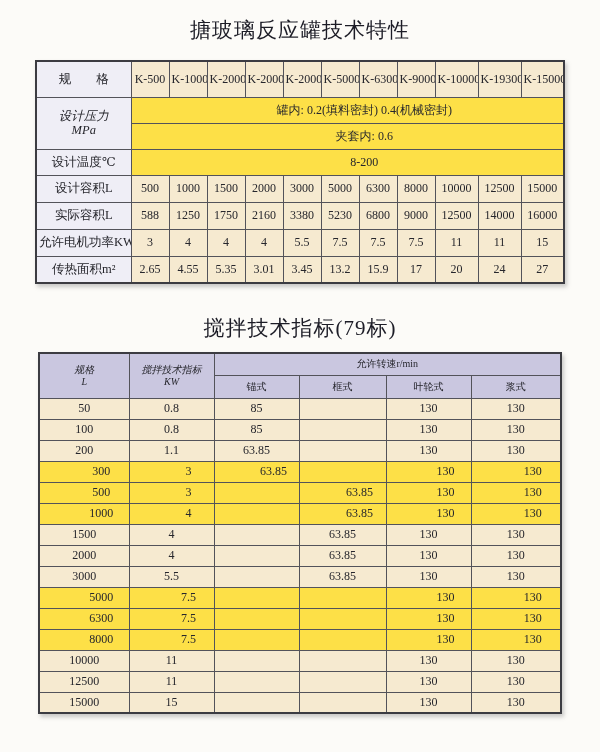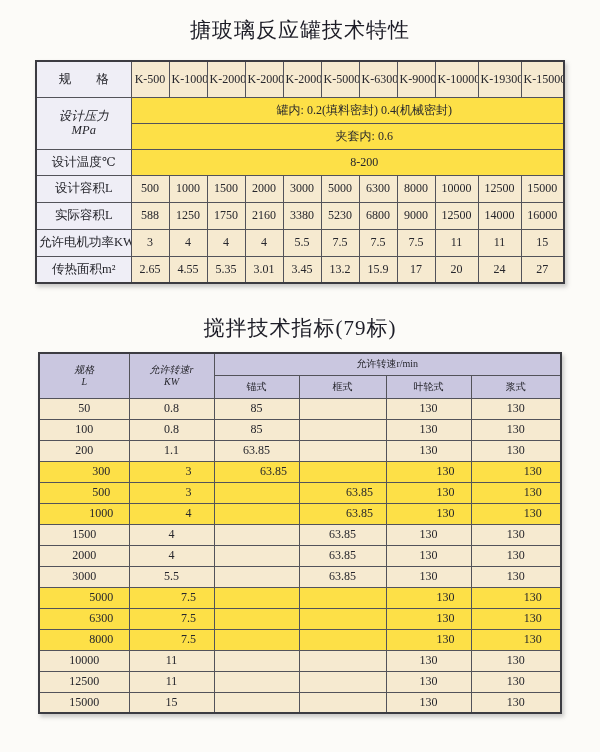--- a/index.html
+++ b/index.html
@@ -149,21 +149,21 @@
     <col style="width:90px">
       <col style="width:85px">
       <col style="width:85px">
     <col style="width:87px">
       <col style="width:85px">
       <col style="width:90px">
   </colgroup>
   <tbody id="t2-body">
     <tr class="h22">
       <th class="bg-lav two-line" rowspan="2"><span>规格</span><br><span>L</span></th>
-      <th class="bg-lav two-line" rowspan="2"><span>允许转速r</span><br><span>KW</span></th>
+      <th class="bg-lav two-line" rowspan="2"><span>搅拌技术指标</span><br><span>KW</span></th>
       <th class="bg-lav" colspan="4">允许转速r/min</th>
     </tr>
     <tr class="h23" id="t2-type-row">
         <th class="bg-lav">锚式</th>
         <th class="bg-lav">框式</th>
         <th class="bg-lav">叶轮式</th>
         <th class="bg-lav">浆式</th>
       </tr>
   <tr class="h21">
         <td class="bg-cream">50</td>

